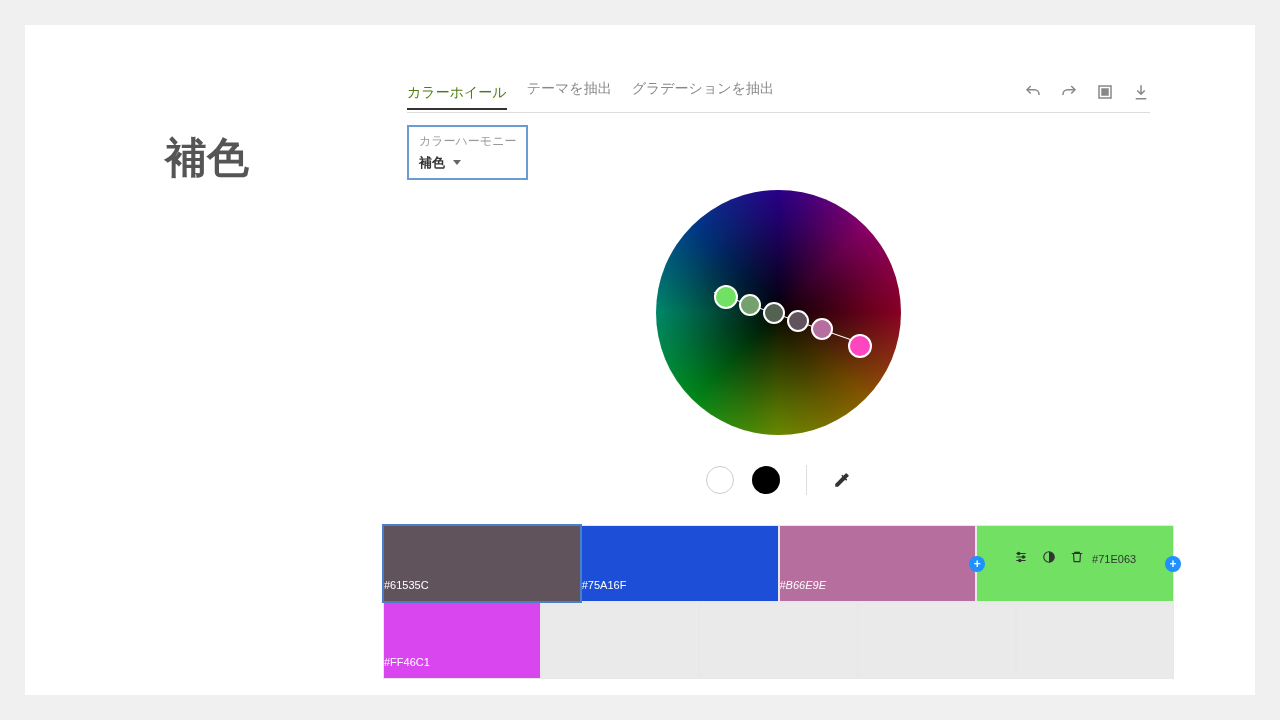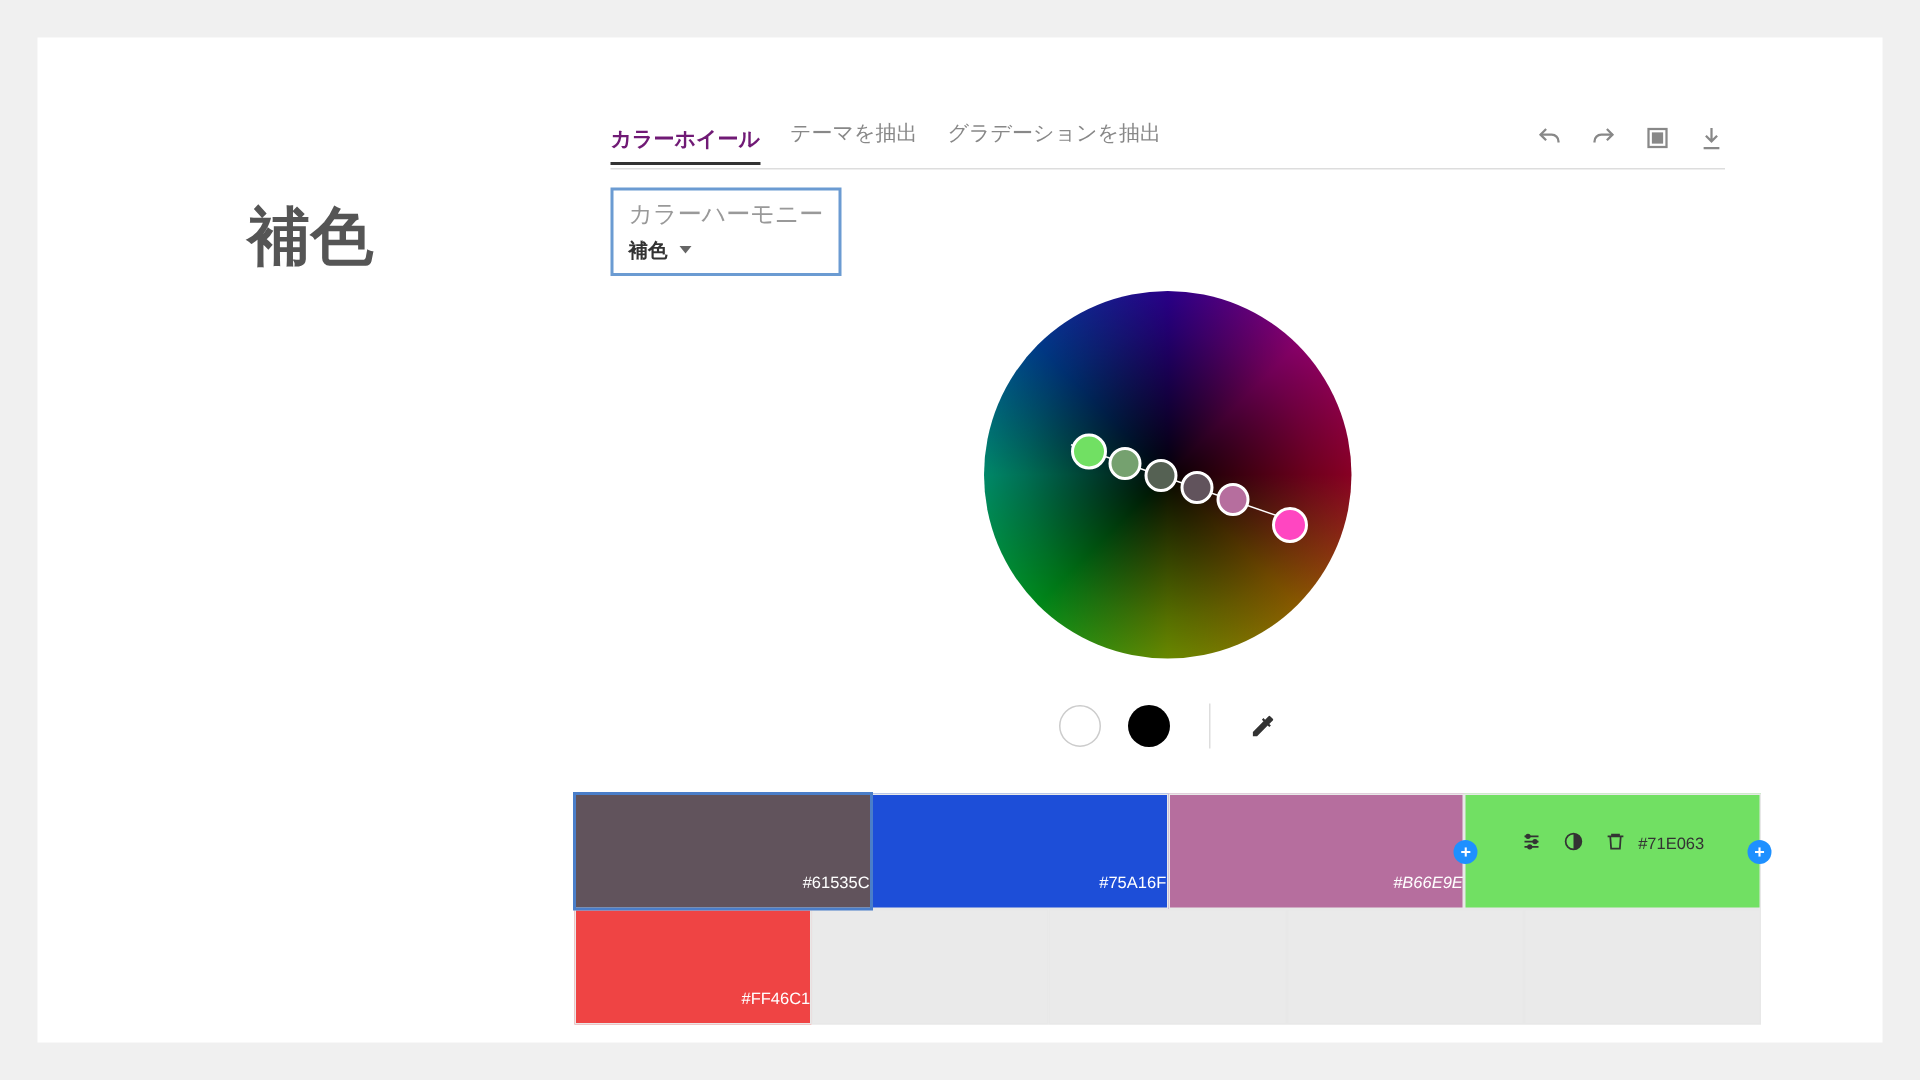--- a/index.html
+++ b/index.html
@@ -2,44 +2,44 @@
 <html><head>
 <meta charset="utf-8">
 <style>
 *{box-sizing:border-box;margin:0;padding:0;font-family:-apple-system,BlinkMacSystemFont,"Segoe UI",sans-serif}
 body{background:#f0f0f0;width:1280px;height:720px;overflow:hidden}
 .page{background:#fff;margin:25px;height:670px;position:relative}
 .sidebar-title{position:absolute;left:140px;top:105px;font-size:42px;font-weight:700;color:#555}
 .content{position:absolute;left:382px;top:55px;right:105px}
 .tabs{display:flex;gap:20px;border-bottom:1px solid #ddd;padding-bottom:8px;align-items:center}
 .tab{font-size:14px;color:#888;cursor:pointer;padding-bottom:6px}
-.tab.active{color:#701a75;font-weight:700;border-bottom:2px solid #333;margin-bottom:-9px}
+.tab.active{color:#4d7c0f;font-weight:400;border-bottom:2px solid #333;margin-bottom:-9px}
 .tab-tools{margin-left:auto;display:flex;gap:18px;align-items:center}
 .tool-icon{width:18px;height:18px;color:#888;cursor:pointer;display:flex;align-items:center;justify-content:center}
 .selectors{display:flex;gap:12px;margin-top:12px}
 .selector-box{padding:6px 10px;display:flex;flex-direction:column;gap:4px}
 .selector-box.highlighted{border:2px solid #6b9bd2}
-.selector-label{font-size:16px;color:#999}
+.selector-label{font-size:12px;color:#999}
 .selector-value{display:flex;align-items:center;gap:8px;font-size:13px;color:#333;font-weight:600}
 .chev{border:4px solid transparent;border-top:5px solid #666;margin-top:3px}
 .wheel-wrap{display:flex;flex-direction:column;align-items:center;margin-top:10px}
 .wheel{width:245px;height:245px;border-radius:50%;position:relative;background:conic-gradient(from 90deg,#8a0024,#8a5a00,#6a8a00,#008a1a,#008a6a,#003a8a,#2a008a,#8a006a,#8a0024)}
 .wheel::after{content:"";position:absolute;inset:0;border-radius:50%;background:radial-gradient(circle,rgba(0,0,0,0.95) 0%,rgba(0,0,0,0.2) 55%,transparent 72%)}
 .wheel-line{position:absolute;height:1px;background:#fff;z-index:2;left:58px;top:102px;width:155px;transform:rotate(19deg);transform-origin:left center}
 .wheel-dot{position:absolute;border-radius:50%;border:2px solid #fff;z-index:3}
 .dot-lg{width:24px;height:24px}
 .dot-sm{width:22px;height:22px}
 .wb-controls{display:flex;align-items:center;gap:18px;margin-top:30px}
 .circ{width:28px;height:28px;border-radius:50%;border:1px solid #ccc;cursor:pointer}
 .circ.black{background:#000;border:none}
 .vdiv{width:1px;height:30px;background:#ddd;margin:0 8px}
 .eyedrop{width:18px;height:18px;cursor:pointer}
 .swatches{margin-top:30px;width:791px}
 .swatch-row{display:flex}
-.swatch{flex:1;height:77px;position:relative;display:flex;align-items:flex-end;justify-content:flex-end;padding-bottom:10px;font-size:11px;color:#fff;border:1px solid #e8e8e8}
+.swatch{flex:1;height:77px;position:relative;display:flex;align-items:flex-end;justify-content:flex-start;padding-bottom:10px;font-size:11px;color:#fff;border:1px solid #e8e8e8}
 .swatch.selected{outline:2px solid #4a7ec9;outline-offset:-1px;z-index:2}
 .swatch.empty{background:#eaeaea}
 .swatch.active-swatch{align-items:center;flex-direction:row;justify-content:center;gap:8px}
 .swatch-icons{display:flex;gap:14px;margin-bottom:4px}
 .sicon{width:14px;height:14px;color:#333}
 .tri-up{position:absolute;bottom:0;left:50%;transform:translateX(-50%);border:6px solid transparent;border-bottom:7px solid #fff}
 .add-badge{position:absolute;width:16px;height:16px;border-radius:50%;background:#1e90ff;color:#fff;display:flex;align-items:center;justify-content:center;font-size:12px;font-weight:700;top:50%;transform:translate(-50%,-50%);cursor:pointer;z-index:5}
 </style>
 </head>
 <body>
@@ -134,21 +134,21 @@
                 <svg class="sicon" viewBox="0 0 24 24" fill="none" stroke="#333" stroke-width="2">
                   <path d="M3 6h18M8 6V4h8v2M6 6l1 14h10l1-14"></path>
                 </svg>
               </div>
               <span style="color: rgb(51, 51, 51);">#71E063</span>
               <div class="add-badge" style="left: 0px;">+</div>
               <div class="add-badge" style="left: 100%;">+</div>
             </div>
           </div>
         <div class="swatch-row" id="row2">
-            <div class="swatch" style="background: #ef4444;">
+            <div class="swatch" style="background: #d946ef;">
               <span>#FF46C1</span>
             </div>
             <div class="swatch empty"></div>
             <div class="swatch empty"></div>
             <div class="swatch empty"></div>
             <div class="swatch empty"></div>
           </div>
       </div>
     </div>
   </div>

